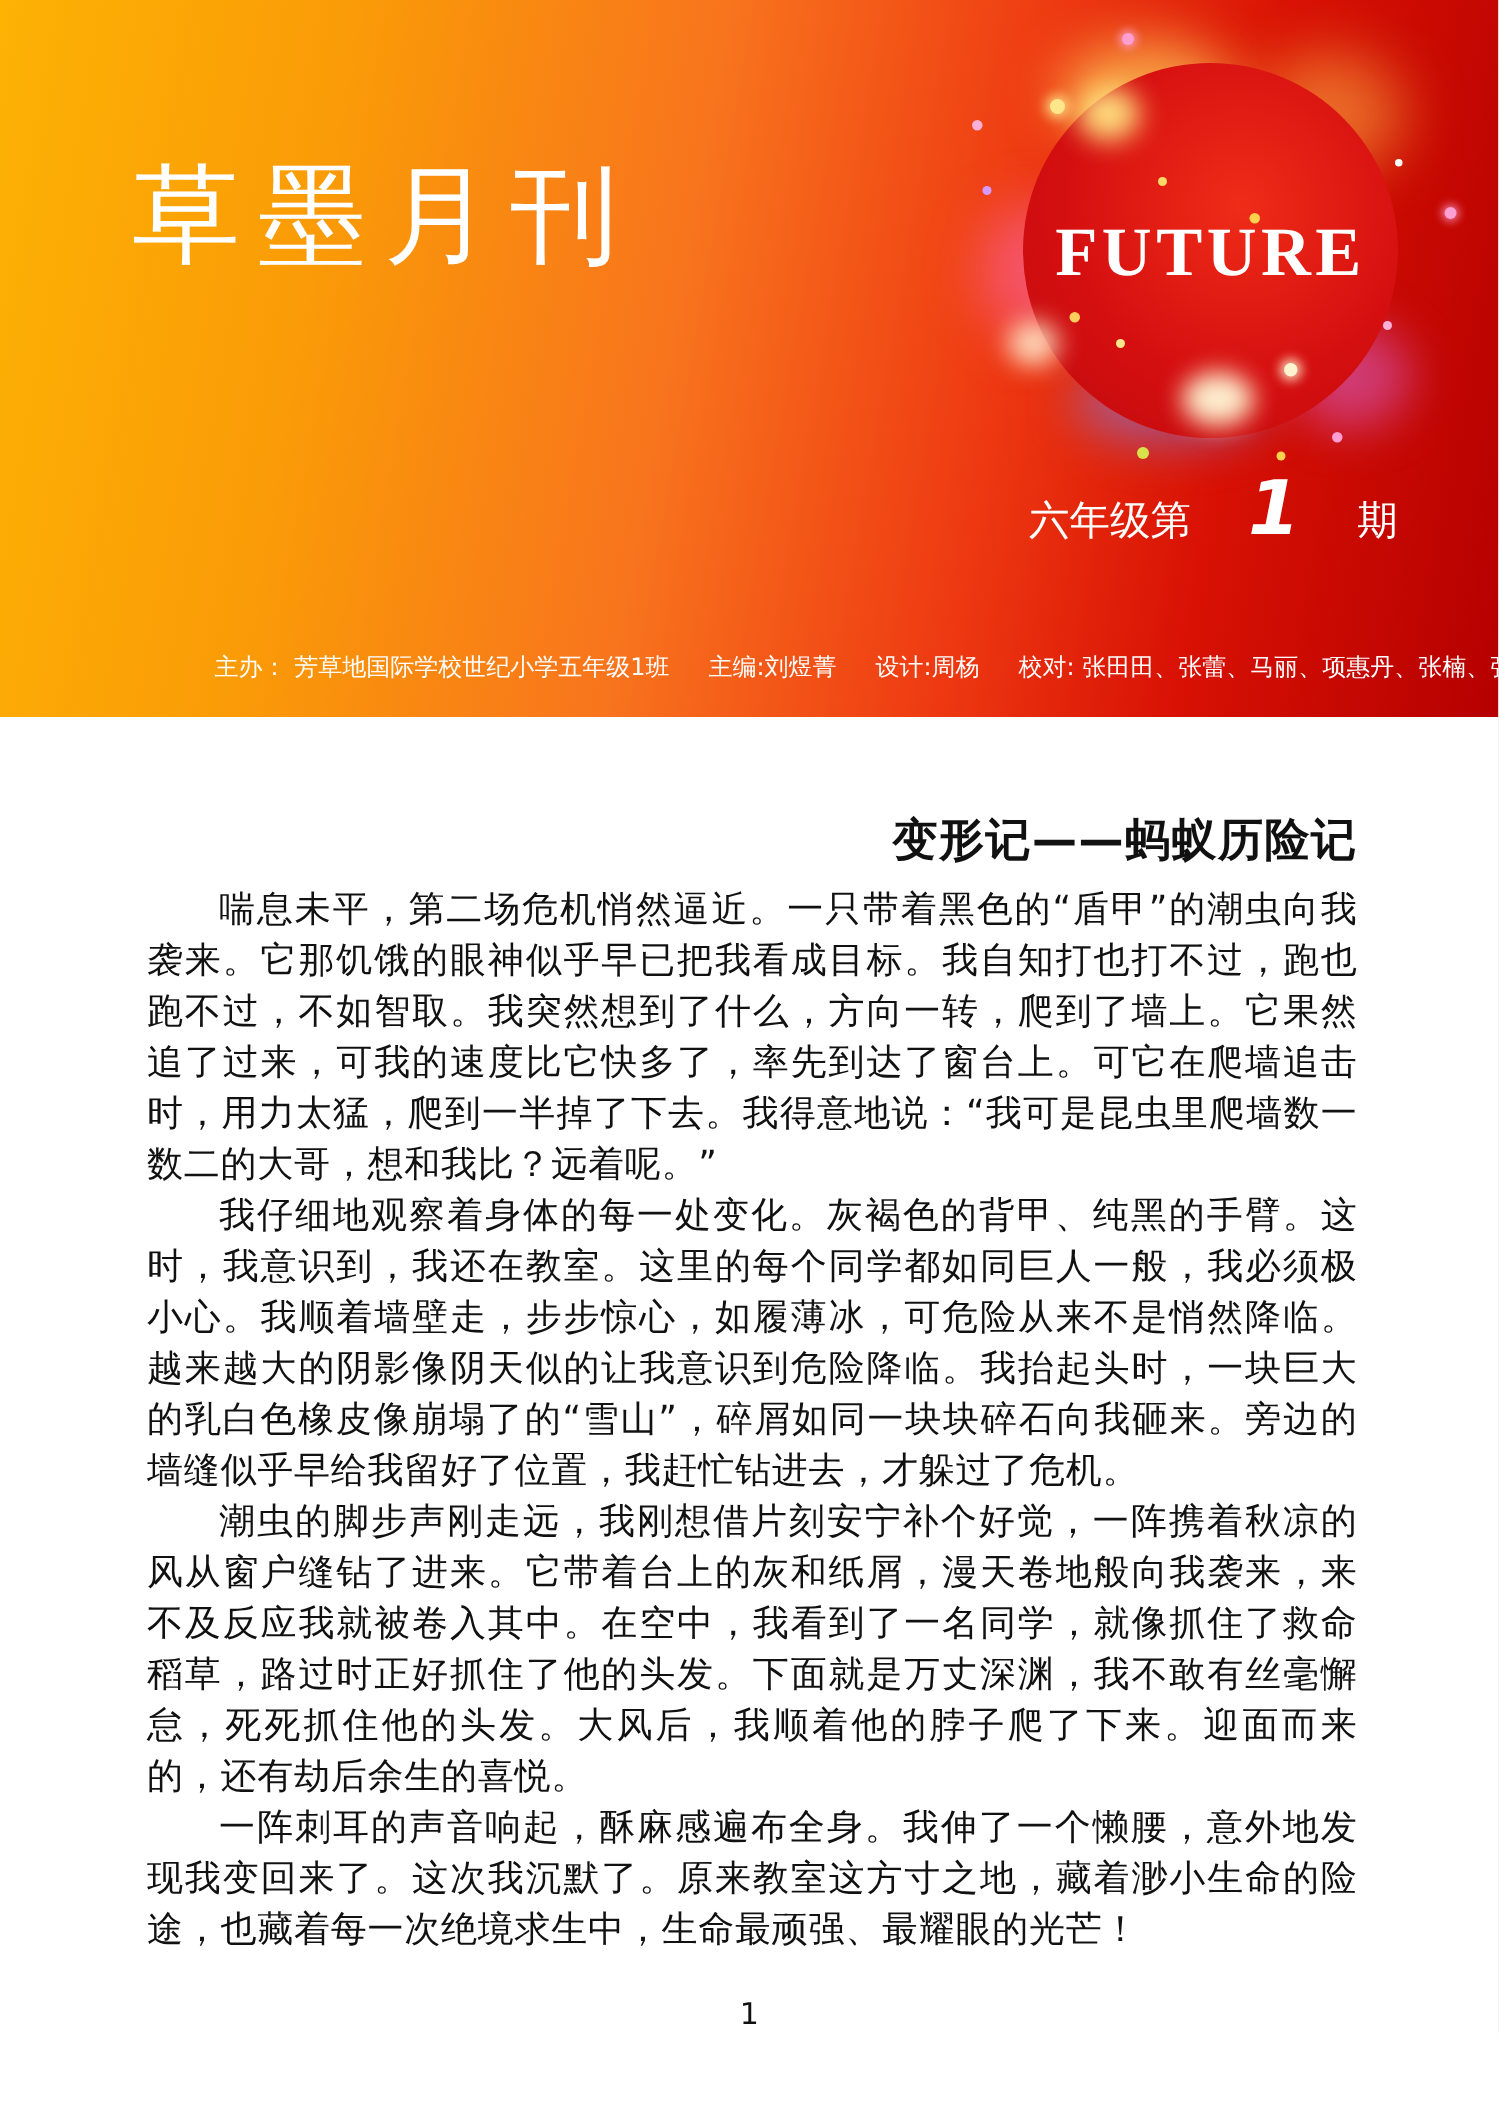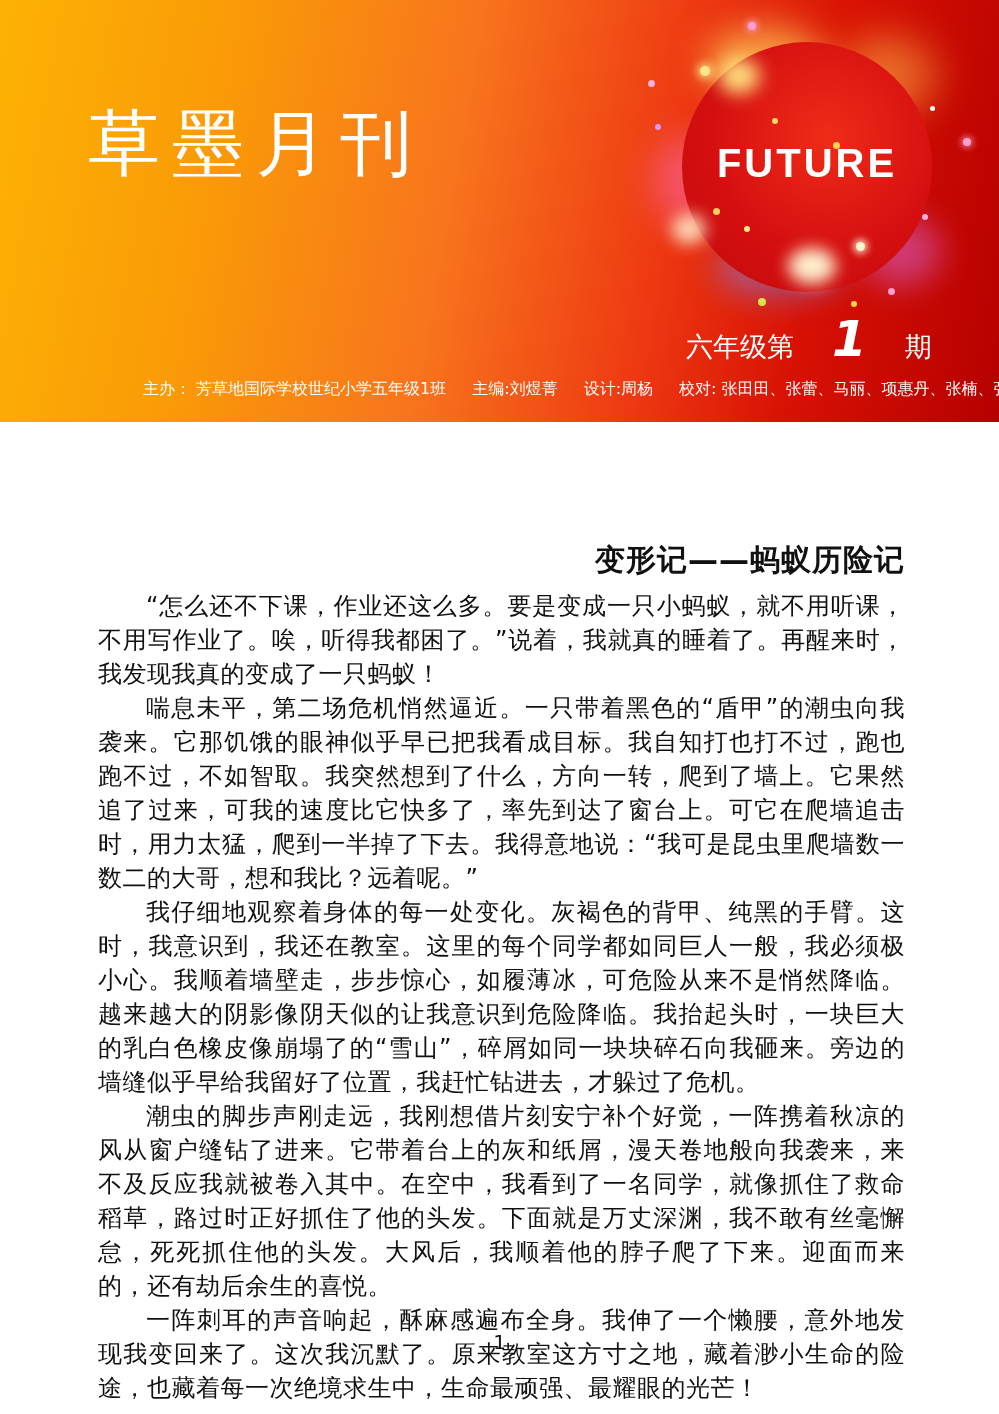--- a/index.html
+++ b/index.html
@@ -5,21 +5,21 @@
   * { margin:0; padding:0; box-sizing:border-box; }
   html,body { background:#e9e9e9; }
   .page {
     position:relative; width:999px; height:1414px; margin:0 auto;
     background:#ffffff; overflow:hidden;
     font-family:"DejaVu Sans","Liberation Sans",sans-serif;
   }
 
   
   .header {
-    position:absolute; left:0; top:0; width:999px; height:422px;
+    position:absolute; left:0; top:0; width:999px; height:478px;
     background:linear-gradient(100deg,
       var(--header-gradient-start) 0%,
       #FA9B07 22%,
       var(--header-gradient-mid) 45%,
       #EE3A12 65%,
       #D81104 80%,
       var(--header-gradient-end) 100%);
   }
   .masthead {
     position:absolute; left:88px; top:96px;
@@ -29,22 +29,22 @@
 
   
   .orb-wrap { position:absolute; left:676px; top:36px; width:262px; height:262px; }
   .orb-blob { position:absolute; border-radius:50%; }
   .orb-core {
     position:absolute; inset:6px; border-radius:50%;
     background:radial-gradient(circle at 58% 38%, #ef2c18 0%, var(--circle-red) 55%, #c00a0c 100%);
   }
   .future-label {
     position:absolute; left:0; right:0; top:105px; text-align:center;
-    font-family:Liberation Sans, sans-serif;
-    font-weight:bold; font-size:40px; letter-spacing:3px; color:#fff;
+    font-family:Liberation Serif, serif;
+    font-weight:bold; font-size:46px; letter-spacing:3px; color:#fff;
   }
   .bokeh { position:absolute; border-radius:50%; }
 
   .issue-line {
     position:absolute; left:686px; top:310px; display:flex; align-items:baseline;
     color:#fff; white-space:nowrap;gap:30px;
   }
   .issue-prefix, .issue-suffix { font-size:27px; font-weight:500; }
   .issue-number { font-size:50px; font-weight:bold; font-style:italic; margin:0 8px; }
   .issue-suffix { margin-right:38px; }
@@ -133,21 +133,20 @@
       <span>主编:刘煜菁</span>
       <span>设计:周杨</span>
       <span>校对: 张田田、张蕾、马丽、项惠丹、张楠、张宇</span>
     </div>
 
   </div>
 
   <div class="main">
     <div class="article-title">变形记——蚂蚁历险记</div>
     <div>
-        <p class="para">“怎么还不下课，作业还这么多。要是变成一只小蚂蚁，就不用听课，不用写作业了。唉，听得我都困了。”说着，我就真的睡着了。再醒来时，我发现我真的变成了一只蚂蚁！</p>
         <p class="para">喘息未平，第二场危机悄然逼近。一只带着黑色的“盾甲”的潮虫向我袭来。它那饥饿的眼神似乎早已把我看成目标。我自知打也打不过，跑也跑不过，不如智取。我突然想到了什么，方向一转，爬到了墙上。它果然追了过来，可我的速度比它快多了，率先到达了窗台上。可它在爬墙追击时，用力太猛，爬到一半掉了下去。我得意地说：“我可是昆虫里爬墙数一数二的大哥，想和我比？远着呢。”</p>
         <p class="para">我仔细地观察着身体的每一处变化。灰褐色的背甲、纯黑的手臂。这时，我意识到，我还在教室。这里的每个同学都如同巨人一般，我必须极小心。我顺着墙壁走，步步惊心，如履薄冰，可危险从来不是悄然降临。越来越大的阴影像阴天似的让我意识到危险降临。我抬起头时，一块巨大的乳白色橡皮像崩塌了的“雪山”，碎屑如同一块块碎石向我砸来。旁边的墙缝似乎早给我留好了位置，我赶忙钻进去，才躲过了危机。</p>
         <p class="para">潮虫的脚步声刚走远，我刚想借片刻安宁补个好觉，一阵携着秋凉的风从窗户缝钻了进来。它带着台上的灰和纸屑，漫天卷地般向我袭来，来不及反应我就被卷入其中。在空中，我看到了一名同学，就像抓住了救命稻草，路过时正好抓住了他的头发。下面就是万丈深渊，我不敢有丝毫懈怠，死死抓住他的头发。大风后，我顺着他的脖子爬了下来。迎面而来的，还有劫后余生的喜悦。</p>
         <p class="para">一阵刺耳的声音响起，酥麻感遍布全身。我伸了一个懒腰，意外地发现我变回来了。这次我沉默了。原来教室这方寸之地，藏着渺小生命的险途，也藏着每一次绝境求生中，生命最顽强、最耀眼的光芒！</p>
       </div>
   </div>
 
   <div class="page-number">1</div>
 
 </div>

